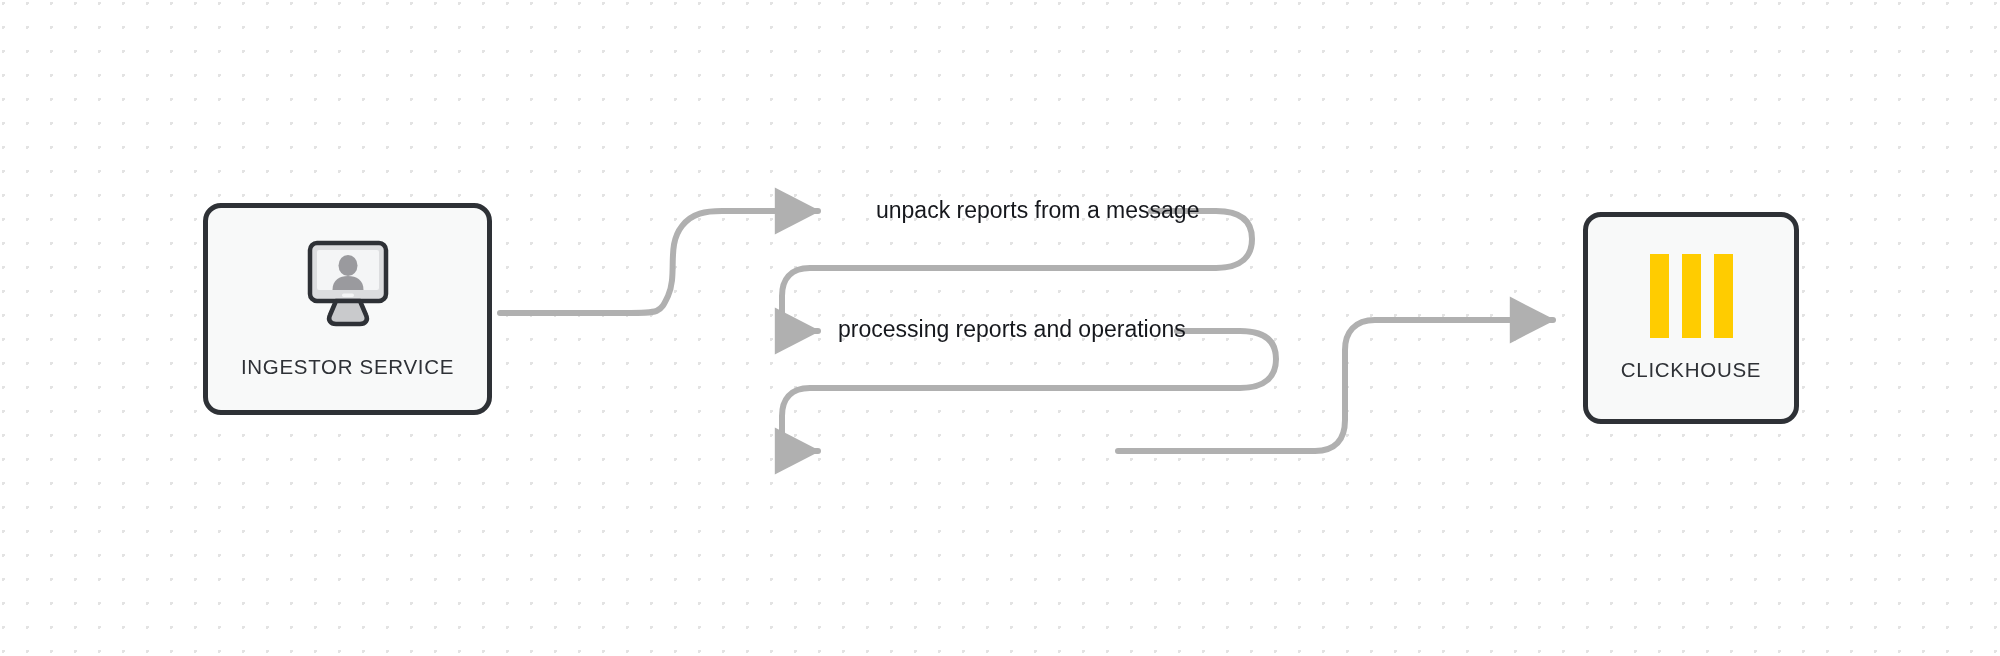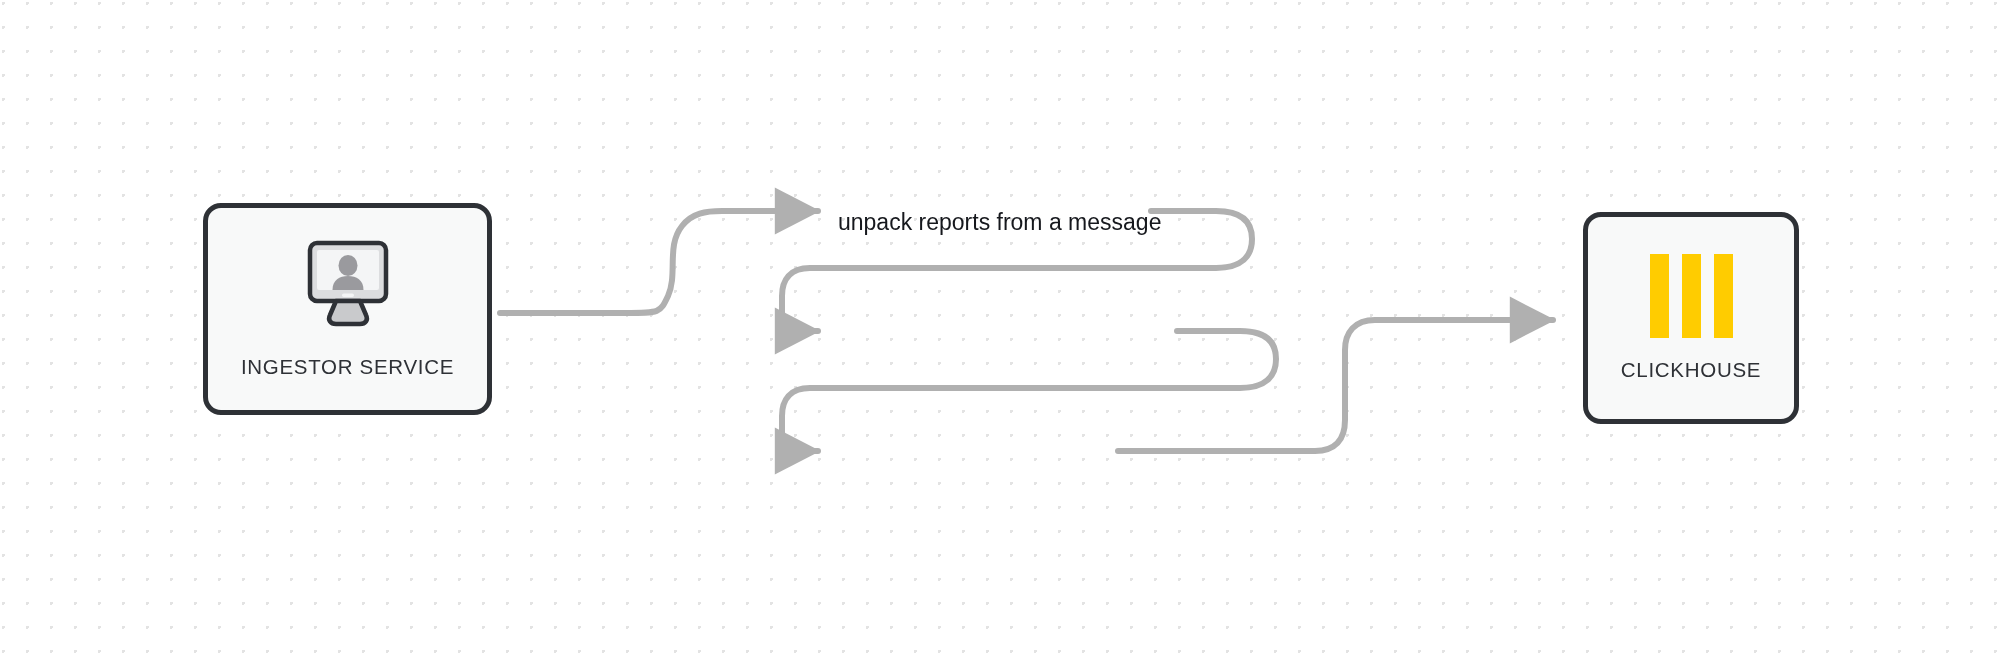--- a/index.html
+++ b/index.html
@@ -76,21 +76,21 @@
     background: #ffcc00;
   }
   .edge-label {
     position: absolute;
     font-size: 23px;
     color: #16181d;
     white-space: nowrap;
     line-height: 1;
     background: transparent;
   }
-  #edge-label-1 { left: 838px; top: 199px; margin-top: 12px; }
+  #edge-label-1 { left: 876px; top: 199px; }
   #edge-label-2 { left: 838px; top: 318px; }
   #edge-label-3 { left: 838px; top: 438px; }
 </style>
 </head>
 <body>
 
 <div id="canvas">
 
   <svg id="wires" viewBox="0 0 2000 656" width="2000" height="656" aria-hidden="true">
     <defs>
@@ -155,14 +155,15 @@
   <div class="node" id="node-clickhouse">
     <span class="ch-logo">
       <span class="ch-bar"></span>
       <span class="ch-bar"></span>
       <span class="ch-bar"></span>
     </span>
     <span class="node-label">CLICKHOUSE</span>
   </div>
 
   <div class="edge-label" id="edge-label-1">unpack reports from a message</div>
+  <div class="edge-label" id="edge-label-2">processing reports and operations</div>
 
 </div>
 
 </body></html>

